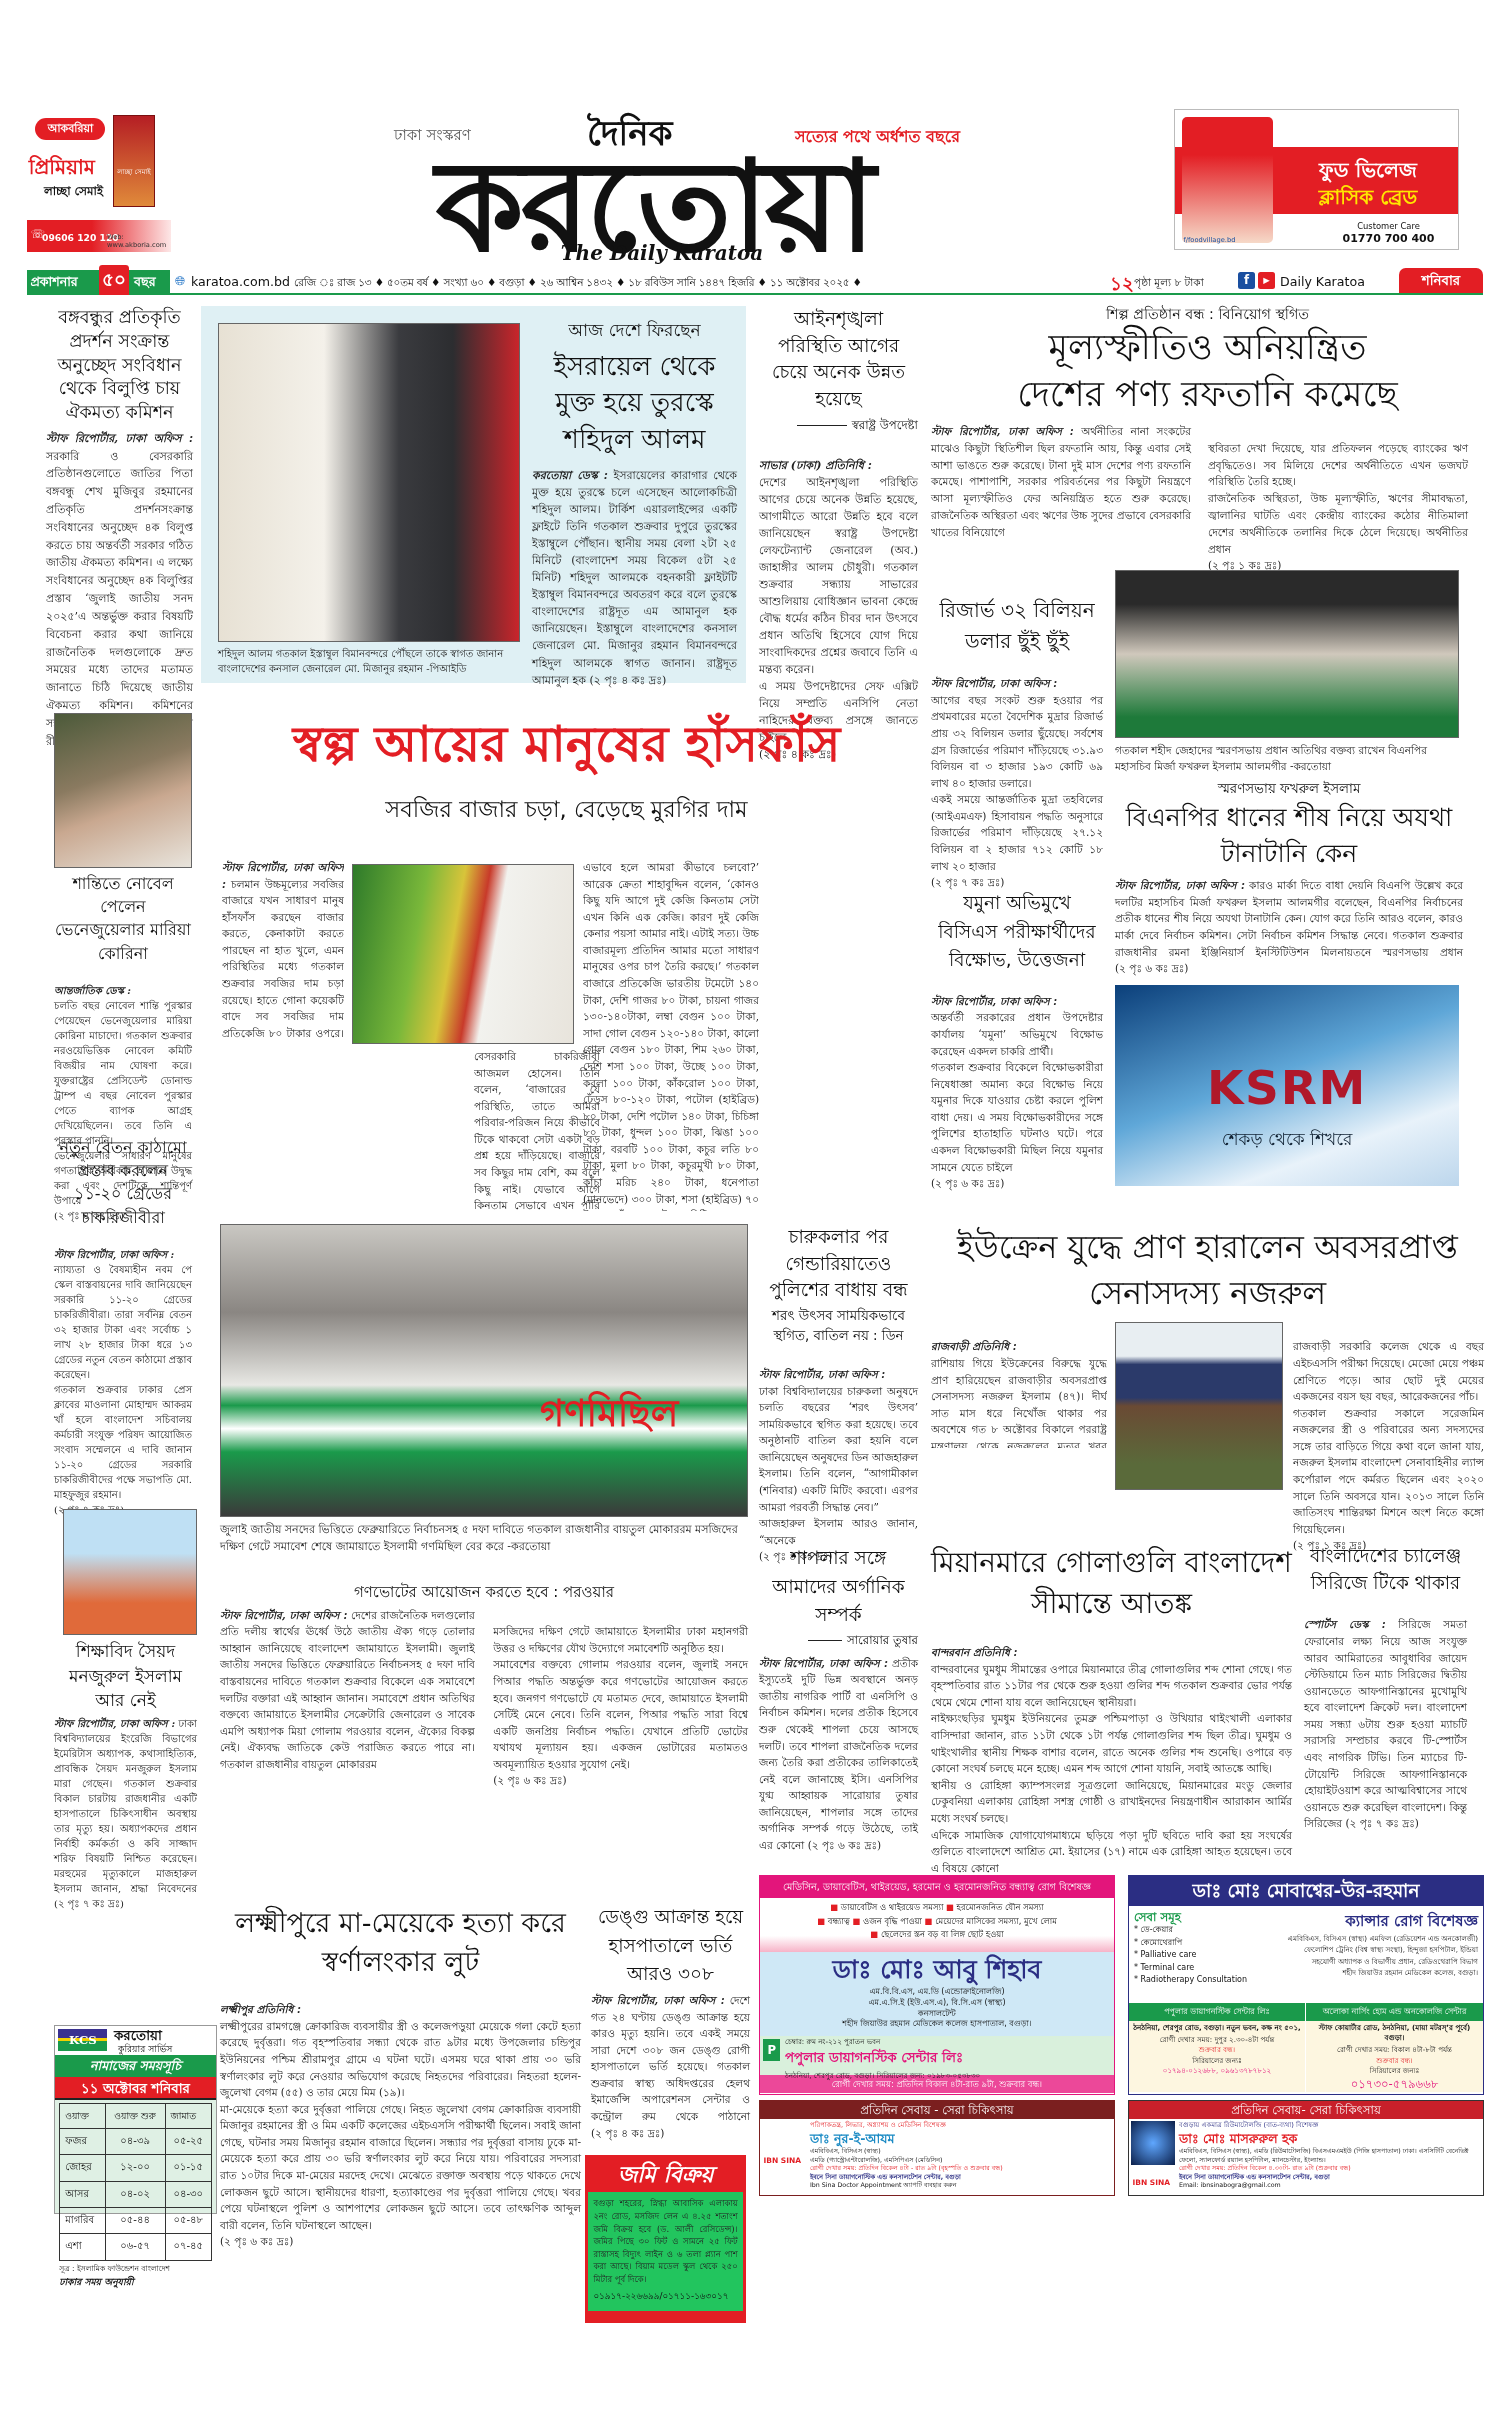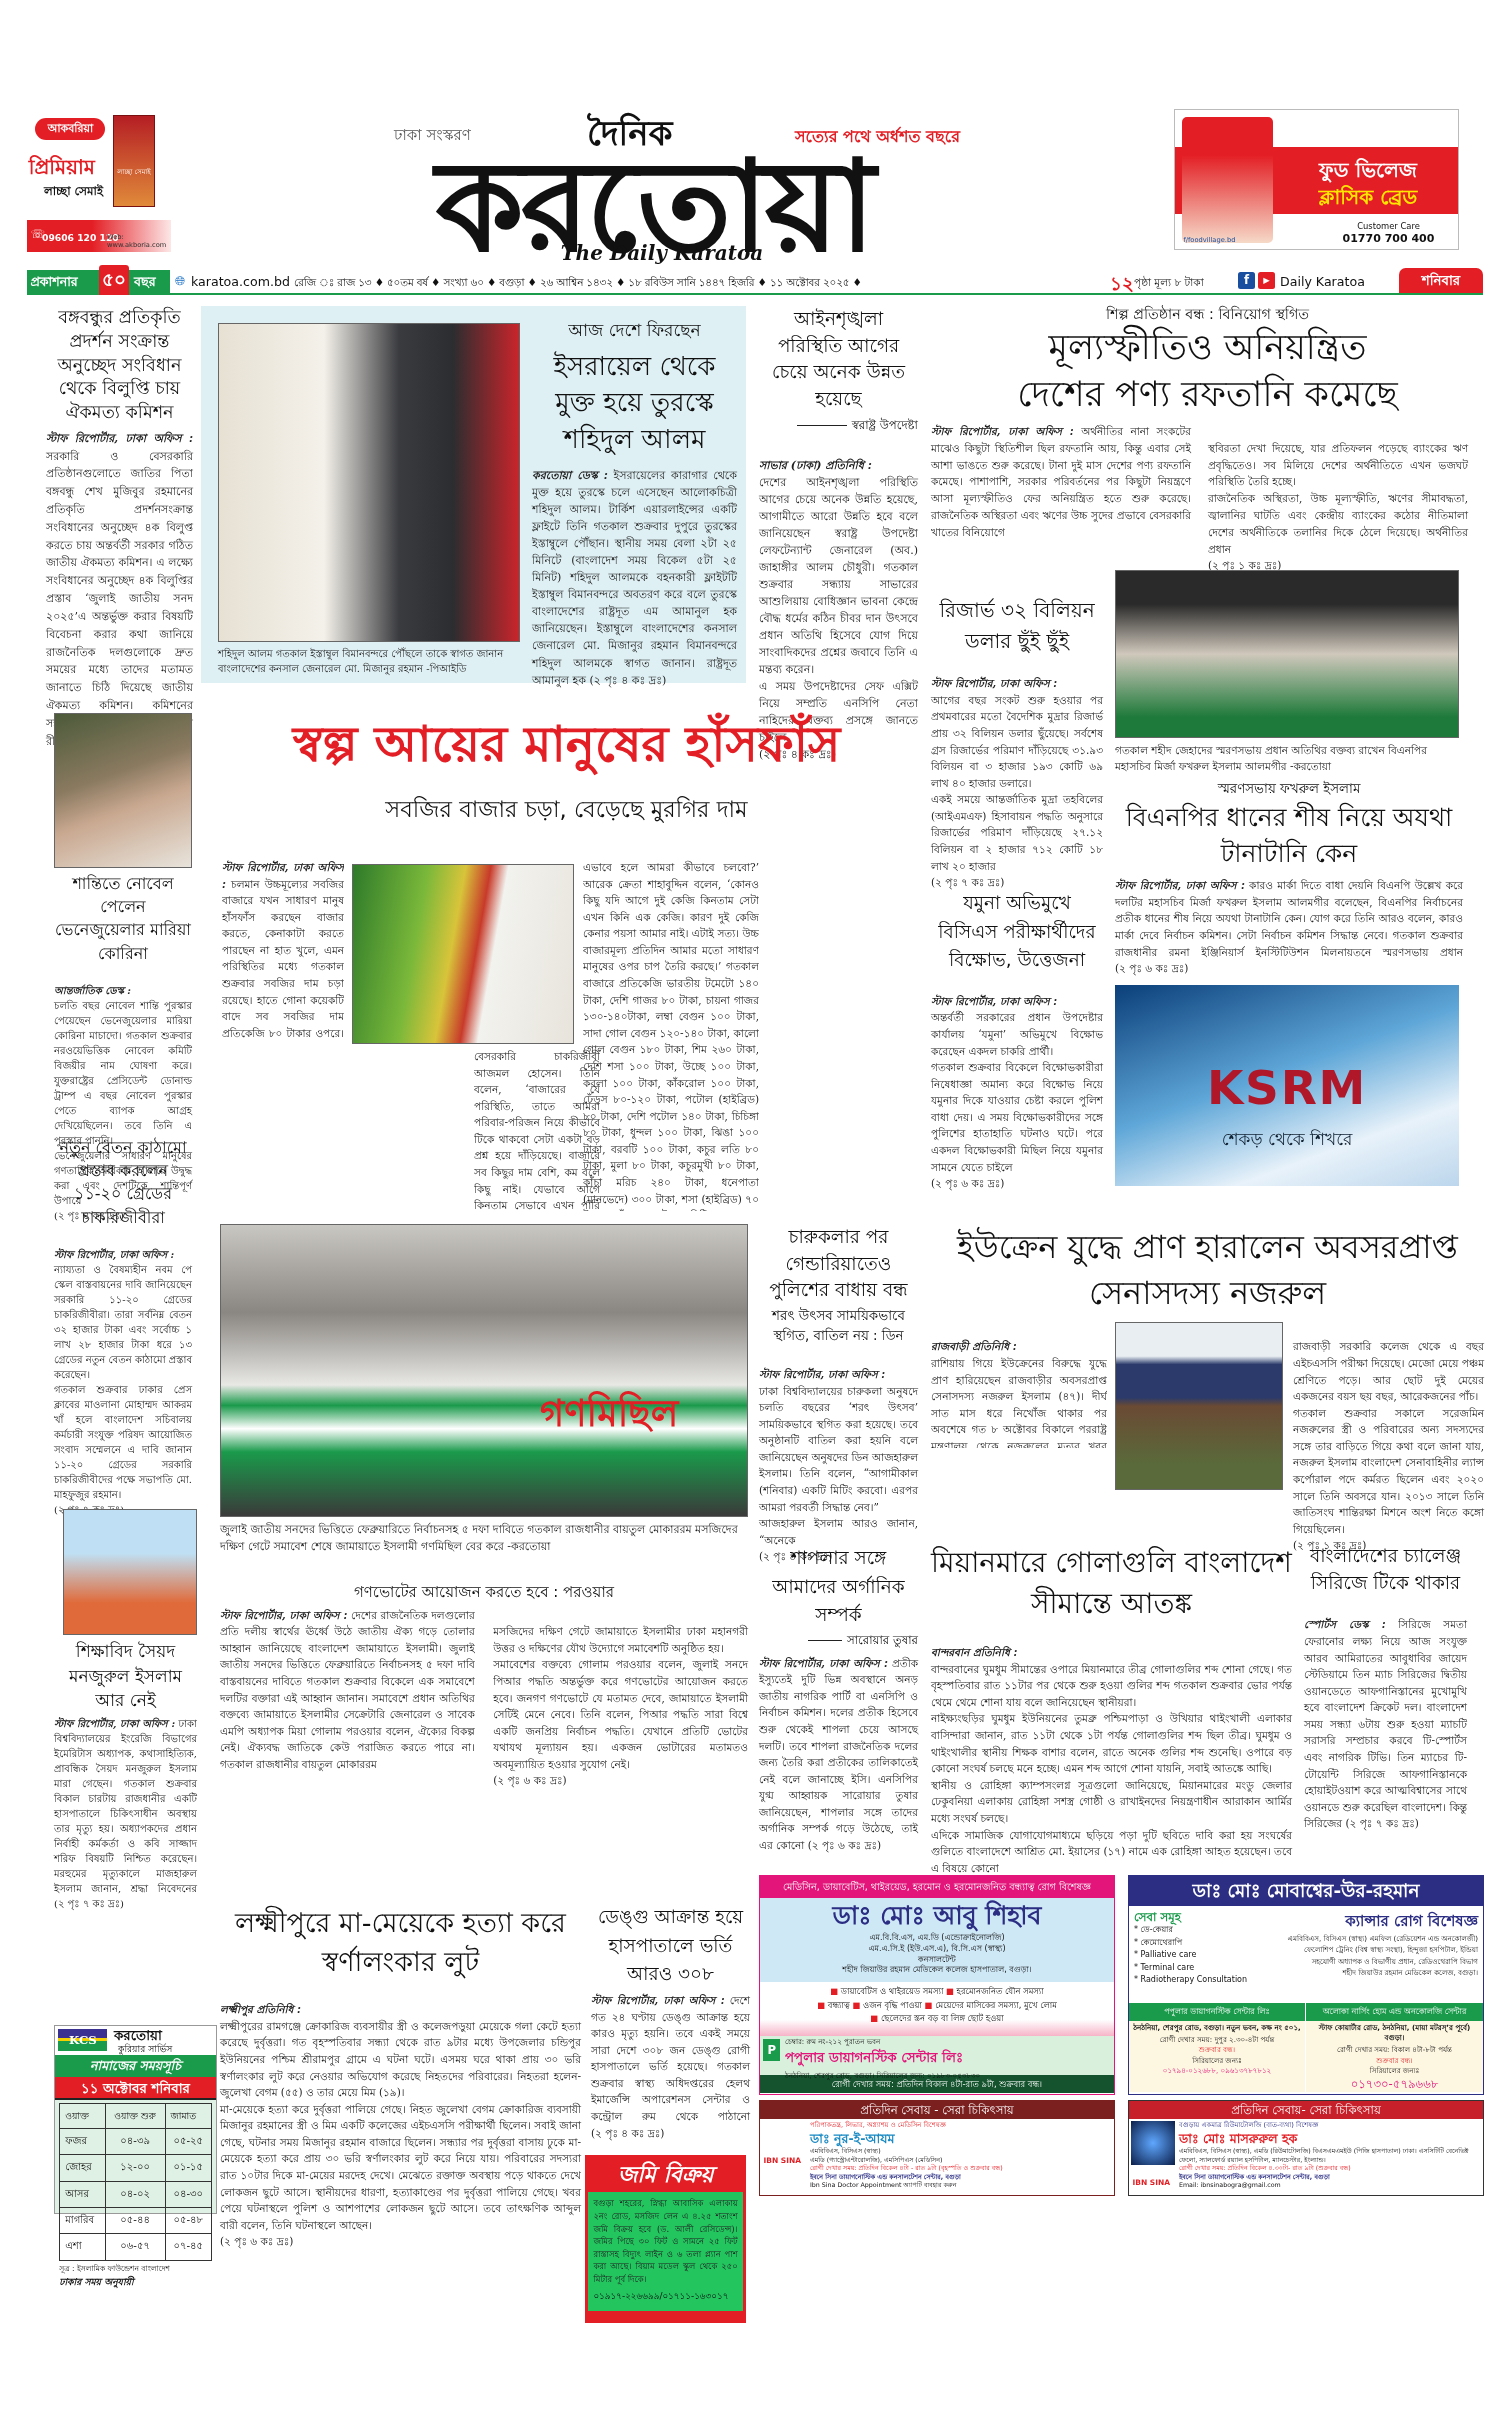--- a/index.html
+++ b/index.html
@@ -369,41 +369,41 @@
 <div class="abs" style="left:585px;top:2155px;width:161px;height:168px;background:#e31e24;padding:3.4px;">
   <div style="color:#fff;text-align:center;font-family:'DejaVu Sans',sans-serif;font-weight:bold;font-size:22px;font-style:italic;height:34px;line-height:34px;">জমি বিক্রয়</div>
   <div style="background:#22c55e;padding:5px;height:119px;">
     <div class="body-text" style="font-size:8.4px;line-height:1.5;">বগুড়া শহরের, স্নিগ্ধা আবাসিক এলাকায় ২নং রোড, মসজিদ লেন এ ৪.২৫ শতাংশ জমি বিক্রয় হবে (ড. আলী রেসিডেন্স)। জমির পিছে ৩০ ফিট ও সামনে ২৫ ফিট রাস্তাসহ বিদ্যুৎ লাইন ও ৬ তলা প্ল্যান পাশ করা আছে। বিয়াম মডেল স্কুল থেকে ২৫০ মিটার পূর্ব দিকে।</div>
     <div style="font-family:'DejaVu Sans',sans-serif;font-size:8.8px;margin-top:3.4px;">০১৯১৭-২২৬৬৯৯/০১৭১১-১৬৩০১৭</div>
   </div>
 </div>
 
 <div class="abs ad" style="left:759px;top:1875px;width:356px;height:220px;border-color:#e3157b;border-width:1.7px;background:#fff;">
   <div style="background:#e3157b;color:#fff;font-size:9.6px;text-align:center;height:22px;line-height:22px;white-space:nowrap;overflow:hidden;">মেডিসিন, ডায়াবেটিস, থাইরয়েড, হরমোন ও হরমোনজনিত বন্ধ্যাত্ব রোগ বিশেষজ্ঞ</div>
+  <div style="font-size:8.4px;text-align:center;line-height:1.6;padding:3.4px 5px;background:linear-gradient(#fff 70%,#f7b3c8);height:54px;">
+    <span style="color:#e31e24">■</span> <span>ডায়াবেটিস ও থাইরয়েড সমস্যা</span> <span style="color:#e31e24">■</span> <span>হরমোনজনিত যৌন সমস্যা</span><br>
+    <span style="color:#e31e24">■</span> <span>বন্ধ্যাত্ব</span> <span style="color:#e31e24">■</span> <span>ওজন বৃদ্ধি পাওয়া</span> <span style="color:#e31e24">■</span> <span>মেয়েদের মাসিকের সমস্যা, মুখে লোম</span><br>
+    <span style="color:#e31e24">■</span> <span>ছেলেদের স্তন বড় বা লিঙ্গ ছোট হওয়া</span>
+  </div>
   <div style="background:#cfe8f6;height:84px;text-align:center;">
     <div style="color:#2b2e83;font-weight:bold;font-size:25px;line-height:35px;">ডাঃ মোঃ আবু শিহাব</div>
     <div style="font-size:8px;line-height:1.35;">
       <div>এম.বি.বি.এস, এম.ডি (এন্ডোক্রাইনোলজি)</div>
       <div>এম.এ.সি.ই (ইউ.এস.এ), বি.সি.এস (স্বাস্থ্য)</div>
       <div>কনসালটেন্ট</div>
       <div>শহীদ জিয়াউর রহমান মেডিকেল কলেজ হাসপাতাল, বগুড়া।</div>
     </div>
   </div>
-  <div style="font-size:8.4px;text-align:center;line-height:1.6;padding:3.4px 5px;background:linear-gradient(#fff 70%,#f7b3c8);height:54px;">
-    <span style="color:#e31e24">■</span> <span>ডায়াবেটিস ও থাইরয়েড সমস্যা</span> <span style="color:#e31e24">■</span> <span>হরমোনজনিত যৌন সমস্যা</span><br>
-    <span style="color:#e31e24">■</span> <span>বন্ধ্যাত্ব</span> <span style="color:#e31e24">■</span> <span>ওজন বৃদ্ধি পাওয়া</span> <span style="color:#e31e24">■</span> <span>মেয়েদের মাসিকের সমস্যা, মুখে লোম</span><br>
-    <span style="color:#e31e24">■</span> <span>ছেলেদের স্তন বড় বা লিঙ্গ ছোট হওয়া</span>
-  </div>
   <div style="background:#d9f0dc;height:39px;position:relative;padding-left:25px;">
     <span class="abs" style="left:3.4px;top:3.4px;width:17px;height:22px;background:#1a9a4b;color:#fff;font-weight:bold;text-align:center;line-height:22px;font-size:11.7px;">P</span>
     <div style="font-size:7.1px;">চেম্বার: রুম নং-২১২ পুরাতন ভবন</div>
     <div style="font-size:13.4px;font-weight:bold;color:#e3157b;">পপুলার ডায়াগনস্টিক সেন্টার লিঃ</div>
     <div style="font-size:7.1px;"><span>ঠনঠনিয়া, শেরপুর রোড, বগুড়া।</span> <span>সিরিয়ালের জন্য: ০১৯৮৩-০৫৩৮৩০</span></div>
   </div>
-  <div style="background:#14532d;color:#fff;font-size:8.4px;text-align:center;height:18.4px;line-height:18.4px;white-space:nowrap;overflow:hidden;">রোগী দেখার সময়: প্রতিদিন বিকাল ৪টা-রাত ৯টা, শুক্রবার বন্ধ।</div>
+  <div style="background:#ec4899;color:#fff;font-size:8.4px;text-align:center;height:18.4px;line-height:18.4px;white-space:nowrap;overflow:hidden;">রোগী দেখার সময়: প্রতিদিন বিকাল ৪টা-রাত ৯টা, শুক্রবার বন্ধ।</div>
 </div>
 
 <div class="abs ad" style="left:1128px;top:1875px;width:356px;height:220px;border-color:#2b2e83;border-width:1.7px;background:#fff;">
   <div style="background:#2b2e83;color:#fff;font-weight:bold;font-size:18.4px;text-align:center;height:30px;line-height:30px;">ডাঃ মোঃ মোবাশ্বের-উর-রহমান</div>
   <div style="position:relative;height:97px;">
     <div class="abs" style="left:5px;top:1.7px;color:#1a9a4b;font-weight:bold;font-size:11.7px;">সেবা সমূহ</div>
     <div class="abs" style="left:5px;top:18.4px;font-size:8px;line-height:1.55;">
       <div>* <span>ডে-কেয়ার</span></div>
       <div>* <span>কেমোথেরাপি</span></div>
       <div>* <span>Palliative care</span></div>

